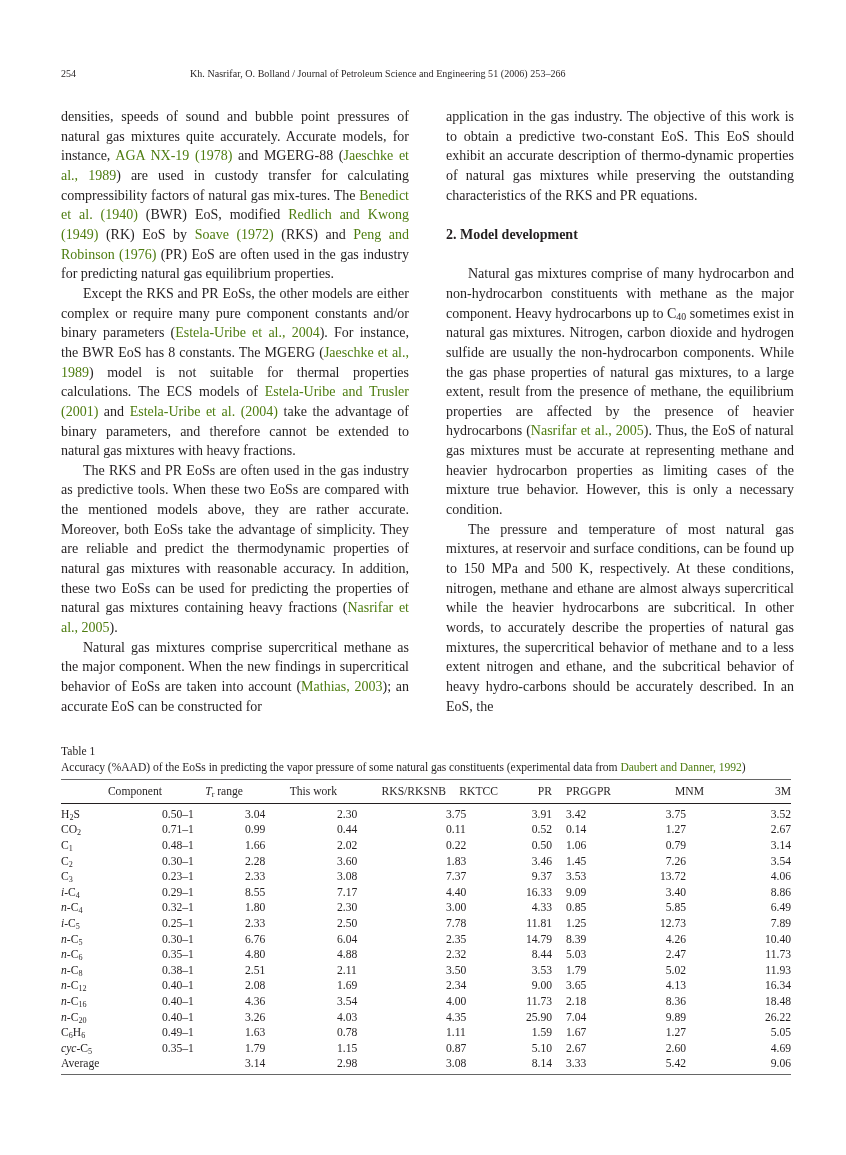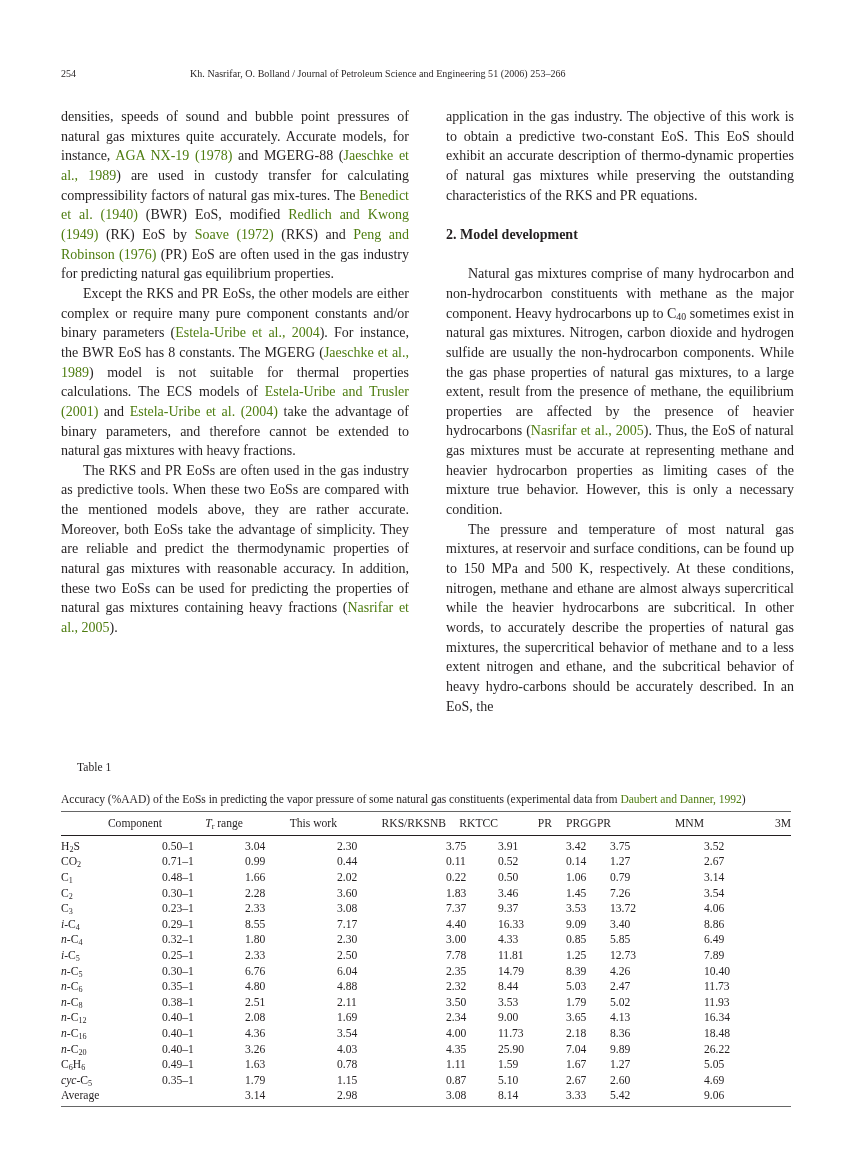--- a/index.html
+++ b/index.html
@@ -24,31 +24,31 @@
   .col p.noind { text-indent: 0; }
   a.ref { color: #4d7c0f; text-decoration: none; margin-top: 20px; }
   h2.sec {
     font-size: 14px; font-weight: bold; margin: 19.65px 0 19.65px 0; line-height: 19.65px;
   }
   sub { font-size: 70%; vertical-align: -0.25em; line-height: 0; }
   .tbl-wrap {
     position: absolute; top: 744px; left: 61px; width: 730px;
     font-size: 11.6px; line-height: 15.6px;
   }
-  .tbl-label { margin: 16px; }
+  .tbl-label { margin: 0; }
   .tbl-caption { margin: 0 0 4px 0; white-space: nowrap; letter-spacing: -0.05px; }
   table { width: 730px; border-collapse: collapse; table-layout: fixed; }
   thead tr th {
     font-weight: normal; text-align: right; padding: 4px 0 3px 0;
     border-top: 1.6px solid #666; border-bottom: 1.2px solid #231f20;
   }
   tbody td { padding: 0; height: 15.6px; white-space: nowrap; }
   tbody tr:first-child td { padding-top: 3px; }
   tbody tr:last-child td { border-bottom: 1.6px solid #666; padding-bottom: 2px; }
-  .r { text-align: left; }
+  .r { text-align: right; }
   .c-comp { width: 101px; }
   .c-tr   { width: 81px; }
   .c-tw   { width: 94px; }
   .c-rks  { width: 109px; }
   .c-rktcc{ width: 52px; }
   .c-pr   { width: 54px; }
   .c-prg  { width: 58px; }
   .c-mnm  { width: 94px; }
   .c-3m   { width: 87px; }
   td.tw, th.tw { padding-left: 2px; }
@@ -70,20 +70,23 @@
 
 <div class="col left">
   <p class="noind">
     <span>densities, speeds of sound and bubble point pressures of natural gas mixtures quite accurately. Accurate models, for instance, </span><a class="ref">AGA NX-19 (1978)</a><span> and MGERG-88 (</span><a class="ref">Jaeschke et al., 1989</a><span>) are used in custody transfer for calculating compressibility factors of natural gas mix-tures. The </span><a class="ref">Benedict et al. (1940)</a><span> (BWR) EoS, modified </span><a class="ref">Redlich and Kwong (1949)</a><span> (RK) EoS by </span><a class="ref">Soave (1972)</a><span> (RKS) and </span><a class="ref">Peng and Robinson (1976)</a><span> (PR) EoS are often used in the gas industry for predicting natural gas equilibrium properties.</span>
   </p>
   <p class="ind">
     <span>Except the RKS and PR EoSs, the other models are either complex or require many pure component constants and/or binary parameters (</span><a class="ref">Estela-Uribe et al., 2004</a><span>). For instance, the BWR EoS has 8 constants. The MGERG (</span><a class="ref">Jaeschke et al., 1989</a><span>) model is not suitable for thermal properties calculations. The ECS models of </span><a class="ref">Estela-Uribe and Trusler (2001)</a><span> and </span><a class="ref">Estela-Uribe et al. (2004)</a><span> take the advantage of binary parameters, and therefore cannot be extended to natural gas mixtures with heavy fractions.</span>
   </p>
   <p class="ind">
     <span>The RKS and PR EoSs are often used in the gas industry as predictive tools. When these two EoSs are compared with the mentioned models above, they are rather accurate. Moreover, both EoSs take the advantage of simplicity. They are reliable and predict the thermodynamic properties of natural gas mixtures with reasonable accuracy. In addition, these two EoSs can be used for predicting the properties of natural gas mixtures containing heavy fractions (</span><a class="ref">Nasrifar et al., 2005</a><span>).</span>
+  </p>
+  <p class="ind">
+    <span>Natural gas mixtures comprise supercritical methane as the major component. When the new findings in supercritical behavior of EoSs are taken into account (</span><a class="ref">Mathias, 2003</a><span>); an accurate EoS can be constructed for</span>
   </p>
 </div>
 
 <div class="col right">
   <p class="noind">
     <span>application in the gas industry. The objective of this work is to obtain a predictive two-constant EoS. This EoS should exhibit an accurate description of thermo-dynamic properties of natural gas mixtures while preserving the outstanding characteristics of the RKS and PR equations.</span>
   </p>
   <h2 class="sec">2. Model development</h2>
   <p class="ind">
     <span>Natural gas mixtures comprise of many hydrocarbon and non-hydrocarbon constituents with methane as the major component. Heavy hydrocarbons up to C</span><sub>40</sub><span> sometimes exist in natural gas mixtures. Nitrogen, carbon dioxide and hydrogen sulfide are usually the non-hydrocarbon components. While the gas phase properties of natural gas mixtures, to a large extent, result from the presence of methane, the equilibrium properties are affected by the presence of heavier hydrocarbons (</span><a class="ref">Nasrifar et al., 2005</a><span>). Thus, the EoS of natural gas mixtures must be accurate at representing methane and heavier hydrocarbon properties as limiting cases of the mixture true behavior. However, this is only a necessary condition.</span>

